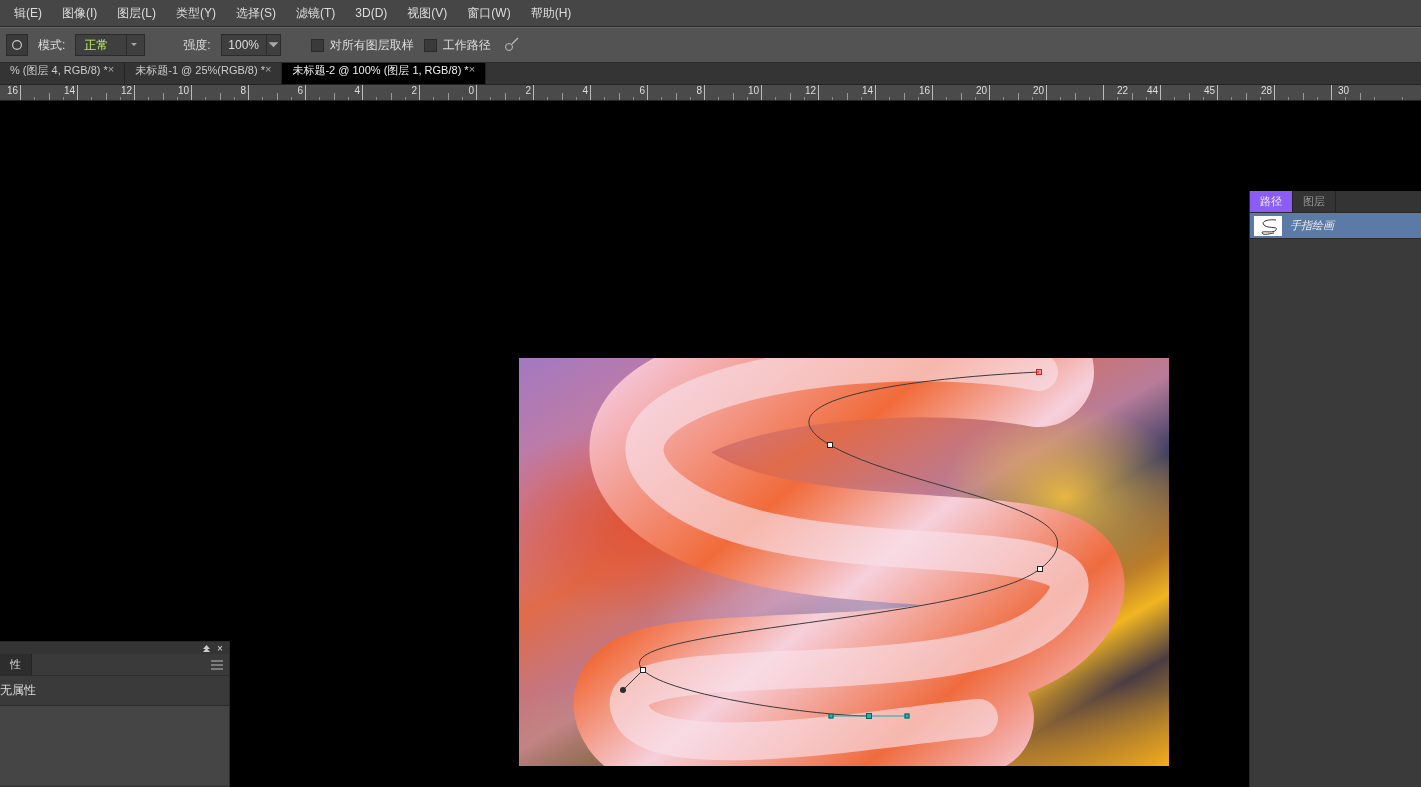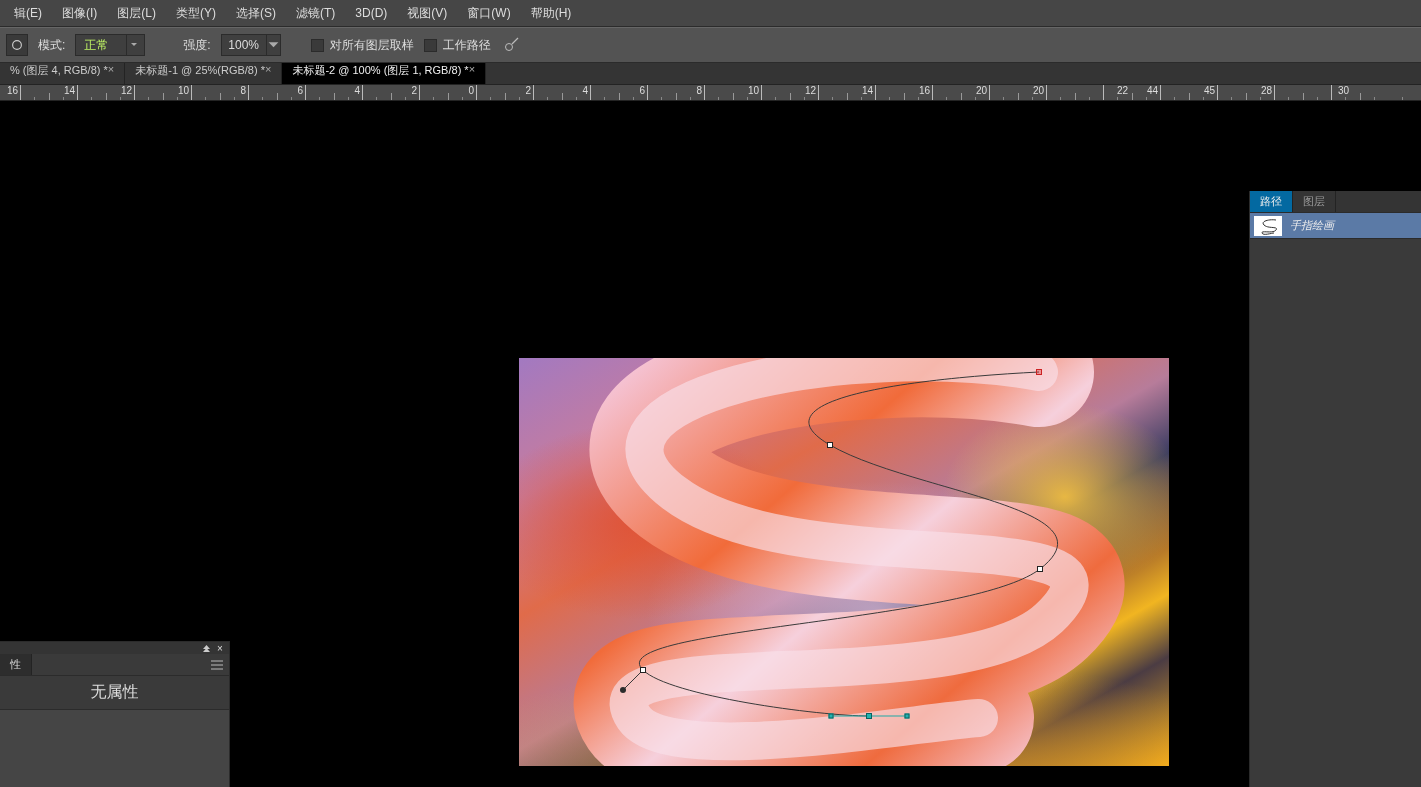--- a/index.html
+++ b/index.html
@@ -175,33 +175,33 @@
   .props .mini-titlebar{
     height:12px;background:#343434;display:flex;justify-content:flex-end;align-items:center;gap:4px;padding-right:4px;
   }
   .props .mini-ctrl{width:10px;height:9px;display:flex;align-items:center;justify-content:center;color:#ddd;font-size:10px;cursor:default;}
   .props .tabrow{height:22px;display:flex;align-items:stretch;background:#3a3a3a;border-bottom:1px solid #2b2b2b;}
   .props .ptab{
     padding:0 10px;display:flex;align-items:center;color:#ddd;font-size:11px;
     background:#2d2d2d;border-right:1px solid #232323;
   }
   .props .tabrow .menu-icon{margin-left:auto;padding:0 6px;display:flex;align-items:center;}
-  .props .head{padding:6px 10px;font-size:16px;color:#ddd;text-align:center;}
+  .props .head{padding:6px 0;font-size:12px;color:#ddd;}
   .props .body{flex:1;background:#454545;margin:0 0 0 0;height:80px;border-top:1px solid #2b2b2b;}
 
   
   .right-panel{
     position:absolute;right:0;top:191px;width:172px;height:596px;
     background:#3a3a3a;border-left:1px solid #2b2b2b;
   }
   .right-panel .tabrow{height:22px;display:flex;align-items:stretch;background:#343434;border-bottom:1px solid #2b2b2b;}
   .right-panel .ptab{
     padding:0 10px;display:flex;align-items:center;font-size:11px;border-right:1px solid #232323;color:#999;
   }
-  .right-panel .ptab.active{background:#0369a1;color:#eee;}
+  .right-panel .ptab.active{background:#8b5cf6;color:#eee;}
   .right-panel .path-item{
     height:26px;background:#5b7aa6;display:flex;align-items:center;gap:8px;border-bottom:1px solid #2b2b2b;
   }
   .right-panel .thumb{
     width:28px;height:20px;background:#fff;margin-left:4px;display:flex;align-items:center;justify-content:center;
   }
   .right-panel .thumb svg{width:26px;height:18px;}
   .right-panel .path-name{font-style:italic;color:#eee;font-size:11px;}
 </style>
 </head>

